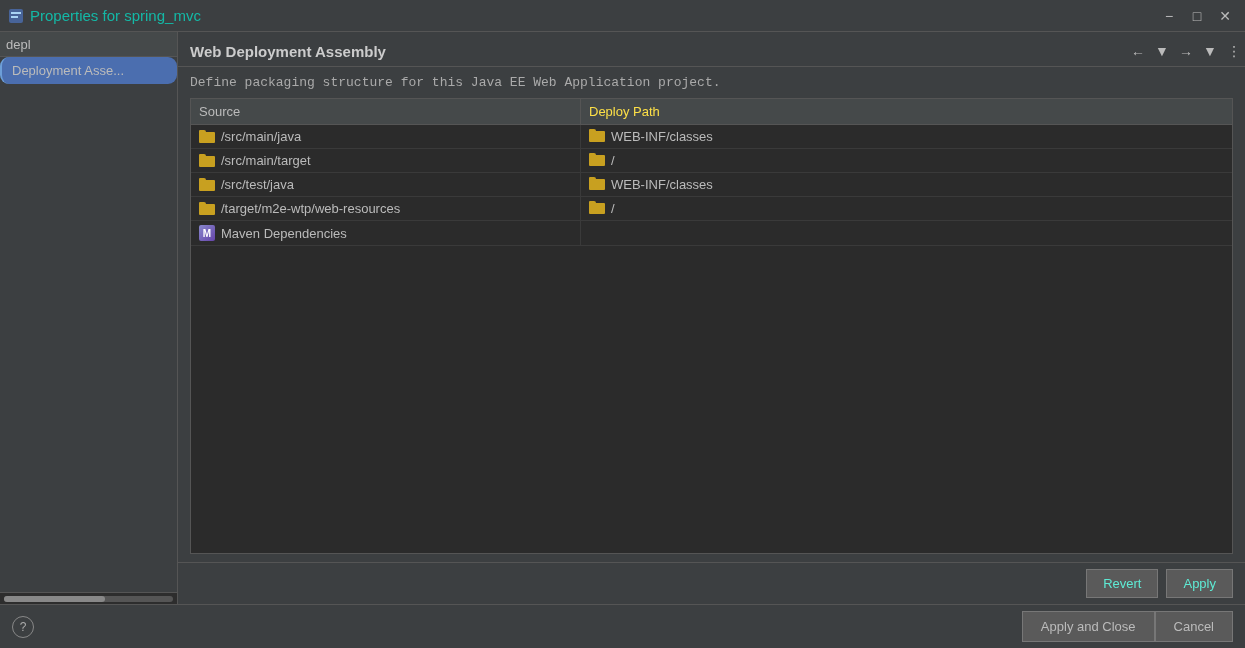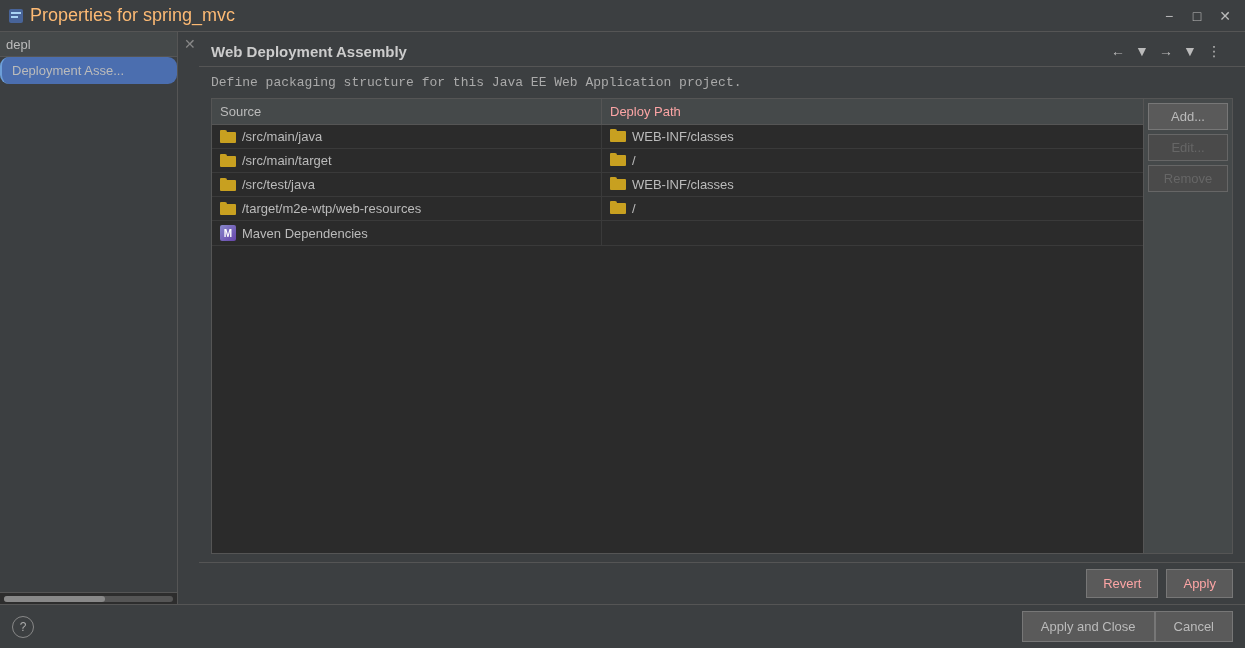--- a/index.html
+++ b/index.html
@@ -24,22 +24,22 @@
       user-select: none;
     }
     .title-bar-icon {
       width: 16px;
       height: 16px;
       margin-right: 6px;
       flex-shrink: 0;
     }
     .title-bar-title {
       flex: 1;
-      font-size: 18px;
-      color: #fdba74;
+      font-size: 15px;
+      color: #14b8a6;
     }
     .title-bar-controls {
       display: flex;
       gap: 4px;
     }
     .title-bar-btn {
       width: 24px;
       height: 20px;
       background: transparent;
       border: none;
@@ -56,21 +56,20 @@
       display: flex;
       flex-direction: column;
       height: calc(648px - 32px);
     }
 
     
     .body-area {
       display: flex;
       flex: 1;
       overflow: hidden;
-      gap: 21px;
     }
 
     
     .sidebar {
       width: 178px;
       background: #3c3f41;
       border-right: 1px solid #555;
       display: flex;
       flex-direction: column;
       flex-shrink: 0;
@@ -139,21 +138,21 @@
       flex: 1;
       display: flex;
       flex-direction: column;
       background: #3c3f41;
     }
 
     
     .panel-header {
       display: flex;
       align-items: center;
-      padding: 8px 20px 4px 12px;
+      padding: 8px 0 4px 12px;
       border-bottom: 1px solid #555;
       justify-content: space-between;
     }
     .panel-title {
       font-size: 15px;
       font-weight: bold;
       color: #cccccc;
     }
     .panel-toolbar {
       display: flex;
@@ -204,21 +203,21 @@
     .th-source {
       flex: 0 0 390px;
       padding: 5px 8px;
       border-right: 1px solid #555;
       font-weight: normal;
       color: #bbbbbb;
     }
     .th-deploy {
       flex: 1;
       padding: 5px 8px;
-      color: #fca5a5;
+      color: #fde047;
       font-weight: normal;
     }
     .table-body {
       flex: 1;
       overflow-y: auto;
       background: #2b2b2b;
     }
     .table-row {
       display: flex;
       border-bottom: 1px solid #3a3a3a;
@@ -310,21 +309,21 @@
       align-items: center;
       justify-content: flex-end;
       padding: 6px 12px;
       gap: 8px;
       border-top: 1px solid #555;
     }
     .bottom-btn {
       padding: 6px 16px;
       background: #5a5a5a;
       border: 1px solid #777;
-      color: #fca5a5;
+      color: #5eead4;
       cursor: pointer;
       font-size: 13px;
       text-align: center;
     }
 
     
     .footer {
       display: flex;
       align-items: center;
       justify-content: space-between;
@@ -464,25 +463,20 @@
                 </div>
               </div>
               <div class="table-row">
                 <div class="td-source">
                   <span class="maven-icon">M</span>
                   <span>Maven Dependencies</span>
                 </div>
               </div>
             </div>
         </div>
-        <div class="side-buttons">
-          <button class="side-btn">Add...</button>
-          <button class="side-btn disabled" disabled="">Edit...</button>
-          <button class="side-btn disabled" disabled="">Remove</button>
-        </div>
       </div>
 
       <div class="bottom-bar">
         <button class="bottom-btn">Revert</button>
         <button class="bottom-btn">Apply</button>
       </div>
     </div>
   </div>
 
   <div class="footer">

